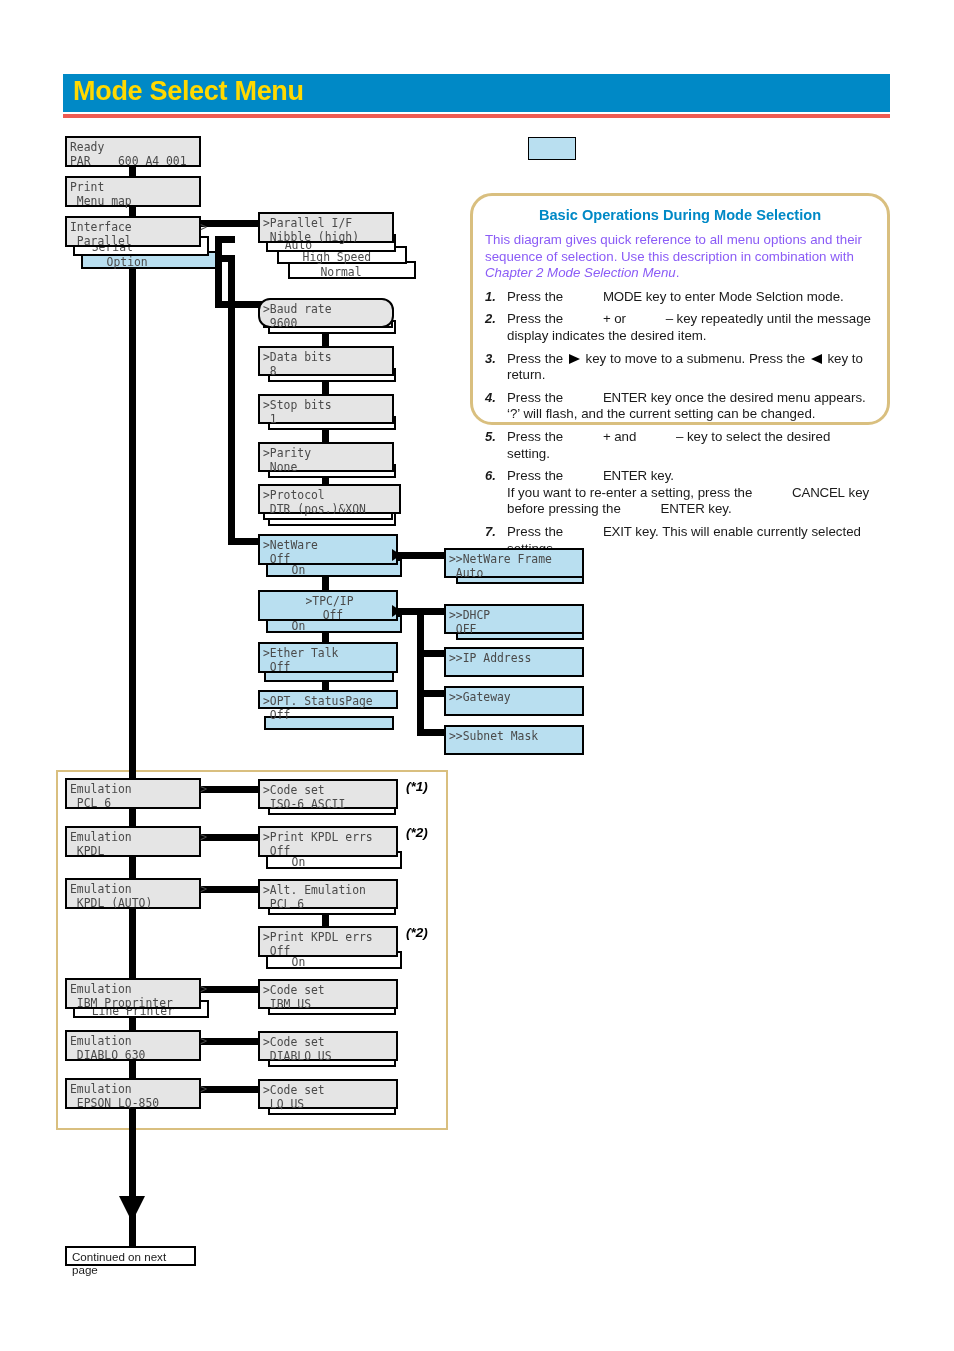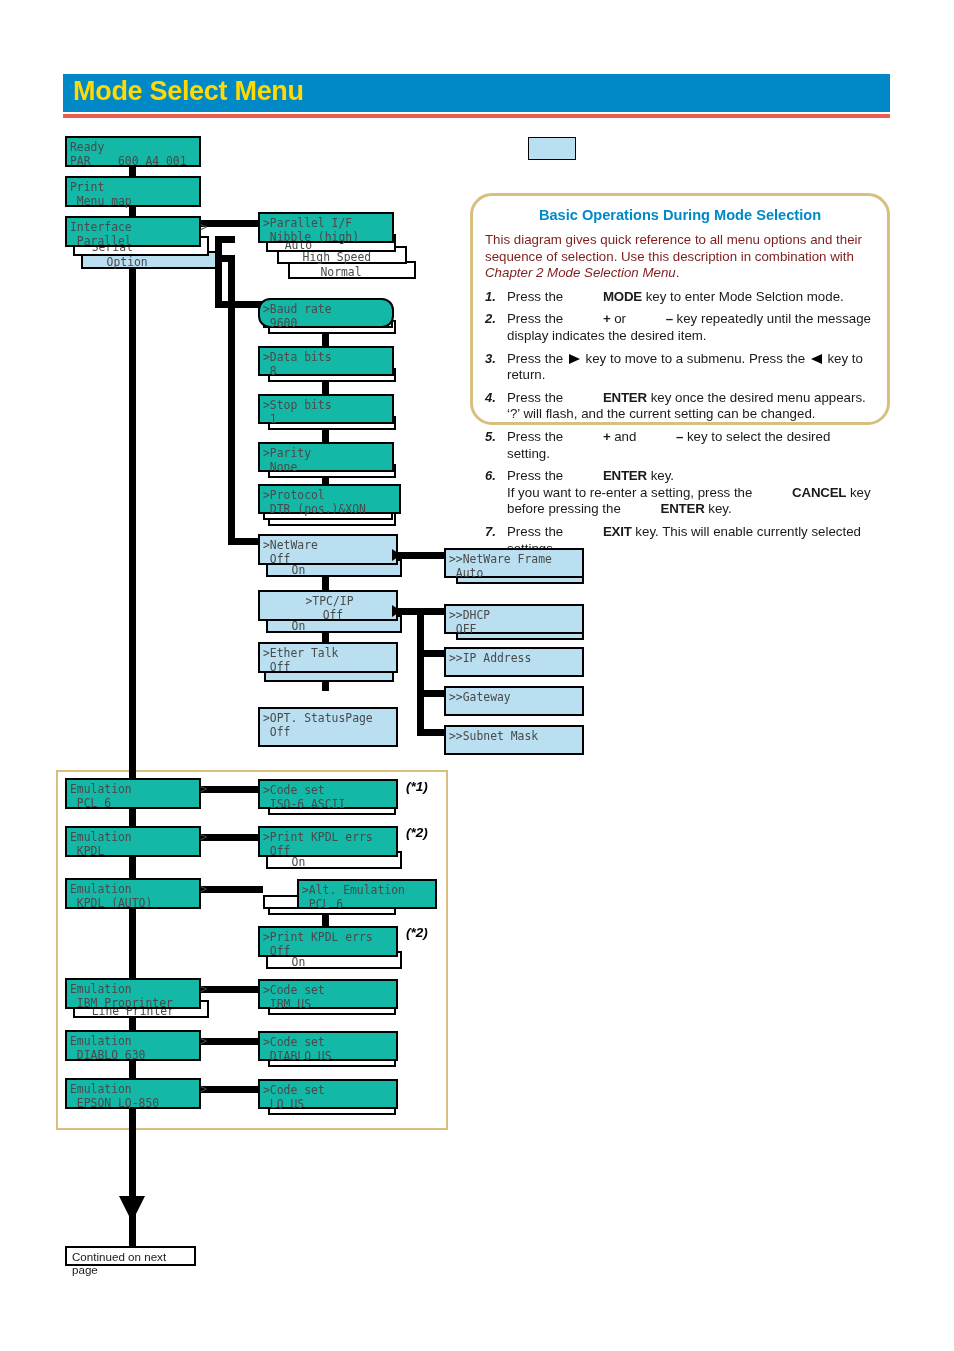--- a/index.html
+++ b/index.html
@@ -39,43 +39,43 @@
   .instr{
     position:absolute;left:470px;top:193px;width:420px;height:232px;
     border:3px solid #d9bf7f;border-radius:22px;background:#fff;
     box-sizing:border-box;
   }
   .instr-title{
     text-align:center;color:#0089c6;font-weight:bold;font-size:14.6px;
     margin-top:11px;
   }
   .instr-intro{
-    margin:9px 12px 0 12px;font-size:13.3px;line-height:16.6px;color:#7f1d1d;
+    margin:9px 12px 0 12px;font-size:13.3px;line-height:16.6px;color:#8b5cf6;
   }
   .instr-intro i{font-style:italic;}
   .steps{margin:7px 0 0 0;padding:0;list-style:none;}
   .step{
     position:relative;margin:0 12px 6px 12px;padding-left:22px;
     font-size:13.3px;line-height:16.6px;color:#1a1a1a;
   }
   .step .num{
     position:absolute;left:0;top:0;font-weight:bold;font-style:italic;font-size:13px;
   }
-  .kb{font-weight:bold;letter-spacing:-0.2px;padding-left:36px;}
+  .kb{font-weight:normal;letter-spacing:-0.2px;padding-left:36px;}
   .tri-r{display:inline-block;width:0;height:0;vertical-align:-1px;
     border-top:5px solid transparent;border-bottom:5px solid transparent;
     border-left:11px solid #000;margin:0 2px;}
   .tri-l{display:inline-block;width:0;height:0;vertical-align:-1px;
     border-top:5px solid transparent;border-bottom:5px solid transparent;
     border-right:11px solid #000;margin:0 2px;}
 
   
   .lcd{
     position:absolute;box-sizing:border-box;
-    border:2.4px solid #000;background:#14b8a6;
+    border:2.4px solid #000;background:#e5e5e5;
     font-family:"DejaVu Sans Mono", monospace;
     font-size:11.4px;color:#4a4a4a;line-height:14px;
     padding:2px 0 0 3px;white-space:pre;z-index:6;
   }
   .lcd.blue{background:#b9dff0;}
   
   .ghost{
     position:absolute;box-sizing:border-box;
     border:2.4px solid #000;background:#fff;z-index:4;
   }
@@ -256,40 +256,40 @@
   <div class="lcd blue" style="left:444px;top:686px;width:140px;height:30px;"><span>&gt;&gt;Gateway</span></div>
   <div class="lcd blue" style="left:444px;top:725px;width:140px;height:30px;"><span>&gt;&gt;Subnet Mask</span></div>
 
   <div class="ln v" style="left:322px;top:621px;height:26px;"></div>
 
   <div class="ghost blue g2" style="left:264px;top:668px;width:130px;height:14px;"></div>
   <div class="lcd blue" style="left:258px;top:642px;width:140px;height:31px;"><span>&gt;Ether Talk</span><br><span> Off</span></div>
   <div class="ln v" style="left:322px;top:673px;height:18px;"></div>
 
   <div class="ghost blue g2" style="left:264px;top:716px;width:130px;height:14px;"></div>
-  <div class="lcd blue" style="left:258px;top:690px;width:140px;height:40px;margin-top:17px;"><span>&gt;OPT. StatusPage</span><br><span> Off</span></div>
+  <div class="lcd blue" style="left:258px;top:690px;width:140px;height:19px;"><span>&gt;OPT. StatusPage</span><br><span> Off</span></div>
 
   <div class="lcd" style="left:65px;top:778px;width:136px;height:31px;"><span>Emulation          &gt;</span><br><span> PCL 6</span></div>
   <div class="ln h" style="left:201px;top:786px;width:62px;"></div>
   <div class="ghost g3" style="left:268px;top:801px;width:128px;height:14px;"></div>
   <div class="ghost g2" style="left:263px;top:795px;width:132px;height:14px;"></div>
   <div class="lcd" style="left:258px;top:779px;width:140px;height:30px;"><span>&gt;Code set</span><br><span> ISO-6 ASCII</span></div>
   <div class="note" style="left:406px;top:779px;">(*1)</div>
 
   <div class="lcd" style="left:65px;top:826px;width:136px;height:31px;"><span>Emulation          &gt;</span><br><span> KPDL</span></div>
   <div class="ln h" style="left:201px;top:834px;width:62px;"></div>
   <div class="layer" style="left:266px;top:851px;width:136px;height:18px;z-index:4;"><span>   On</span></div>
   <div class="lcd" style="left:258px;top:826px;width:140px;height:31px;z-index:6;"><span>&gt;Print KPDL errs</span><br><span> Off</span></div>
   <div class="note" style="left:406px;top:825px;">(*2)</div>
 
   <div class="lcd" style="left:65px;top:878px;width:136px;height:31px;"><span>Emulation          &gt;</span><br><span> KPDL (AUTO)</span></div>
   <div class="ln h" style="left:201px;top:886px;width:62px;"></div>
   <div class="ghost g3" style="left:268px;top:901px;width:128px;height:14px;"></div>
   <div class="ghost g2" style="left:263px;top:895px;width:132px;height:14px;"></div>
-  <div class="lcd" style="left:258px;top:879px;width:140px;height:30px;margin-left:39px;"><span>&gt;Alt. Emulation</span><br><span> PCL 6</span></div>
+  <div class="lcd" style="left:258px;top:879px;width:140px;height:30px;"><span>&gt;Alt. Emulation</span><br><span> PCL 6</span></div>
   <div class="ln v" style="left:322px;top:913px;height:15px;"></div>
 
   <div class="layer" style="left:266px;top:951px;width:136px;height:18px;z-index:4;"><span>   On</span></div>
   <div class="lcd" style="left:258px;top:926px;width:140px;height:31px;z-index:6;"><span>&gt;Print KPDL errs</span><br><span> Off</span></div>
   <div class="note" style="left:406px;top:925px;">(*2)</div>
 
   <div class="layer" style="left:73px;top:1000px;width:136px;height:18px;z-index:4;"><span>  Line Printer</span></div>
   <div class="lcd" style="left:65px;top:978px;width:136px;height:31px;z-index:6;"><span>Emulation          &gt;</span><br><span> IBM Proprinter</span></div>
   <div class="ln h" style="left:201px;top:986px;width:62px;"></div>
   <div class="ghost g3" style="left:268px;top:1001px;width:128px;height:14px;"></div>

